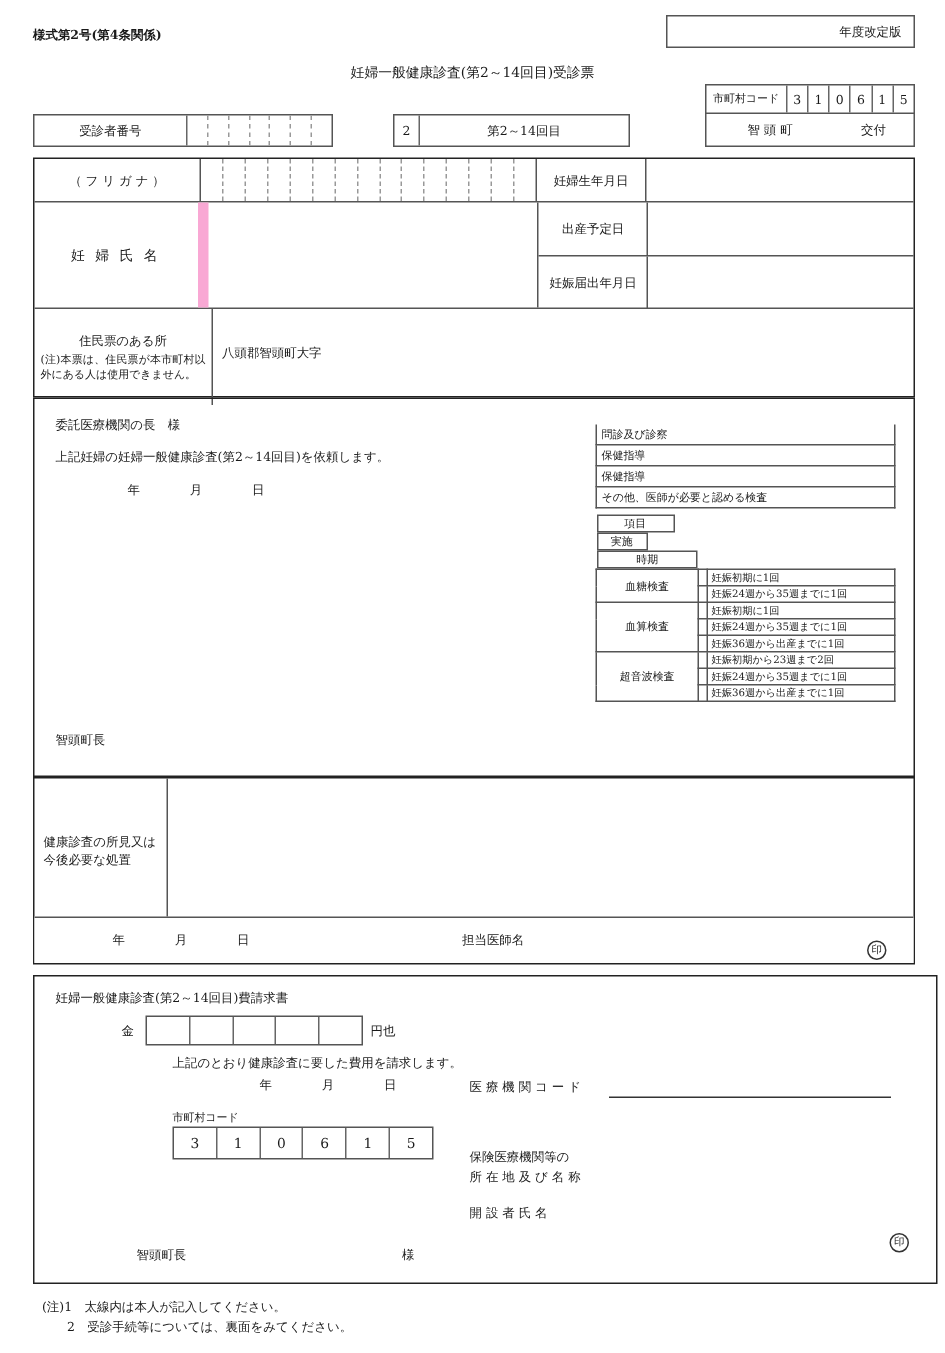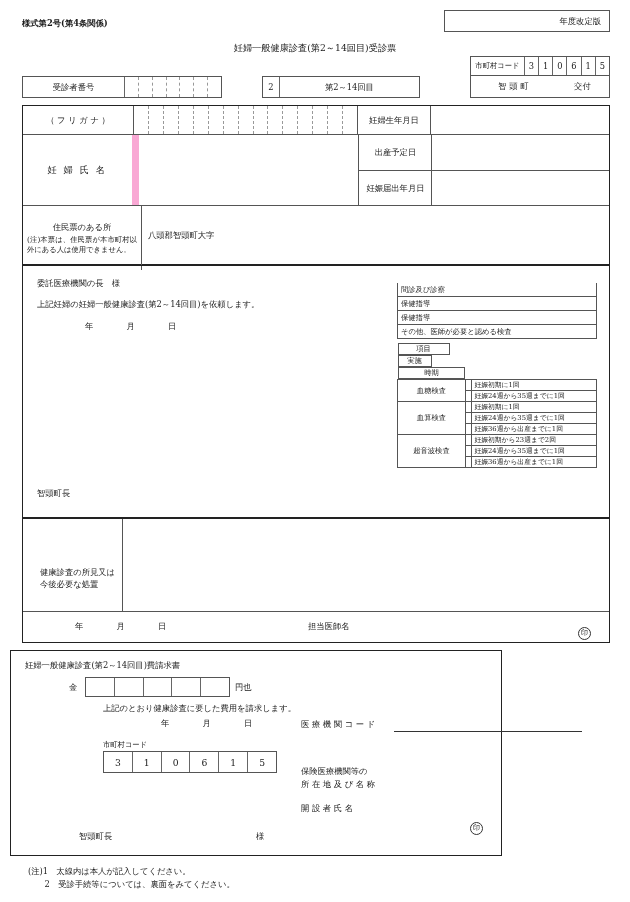--- a/index.html
+++ b/index.html
@@ -212,33 +212,33 @@
           </tr>
         </tbody>
           </table>
       </div>
     </div>
   </div>
 
   <div class="abs bx2" style="left:22px;top:518px;width:588px;height:125px;">
     <div style="display:flex;height:100%;">
 
-      <div class="ctr f8" style="width:76px;border-right:1px solid #555;height:92px;padding:13px 6px;line-height:1.5;margin-left:11px;">健康診査の所見又は今後必要な処置</div>
+      <div class="ctr f8" style="width:76px;border-right:1px solid #555;height:92px;padding:2px 6px;line-height:1.5;">健康診査の所見又は今後必要な処置</div>
     </div>
 
     <div class="abs" style="left:0;top:92px;width:586px;height:31px;border-top:1px solid #555;background:#fff;">
       <div class="abs f8" style="left:52px;top:9px;">年　　　　月　　　　日</div>
       <div class="abs f8" style="left:285px;top:9px;">担当医師名</div>
       <div class="abs" style="right:18px;top:8px;">
         <span class="seal">印</span>
       </div>
     </div>
   </div>
 
-  <div class="abs bx2" style="left:10px;top:650px;width:492px;height:206px;">
+  <div class="abs bx2" style="left:22px;top:650px;width:603px;height:206px;">
     <div class="abs f8" style="left:14px;top:9px;">妊婦一般健康診査(第2～14回目)費請求書</div>
 
     <div class="abs f8" style="left:58px;top:31px;">金</div>
     <div class="abs bx" style="left:74px;top:26px;width:145px;height:20px;">
       <div class="codecells">
         <div style="width:29px;"></div>
         <div style="width:29px;"></div>
         <div style="width:29px;"></div>
         <div style="width:29px;"></div>
         <div style="width:29px;"></div>

